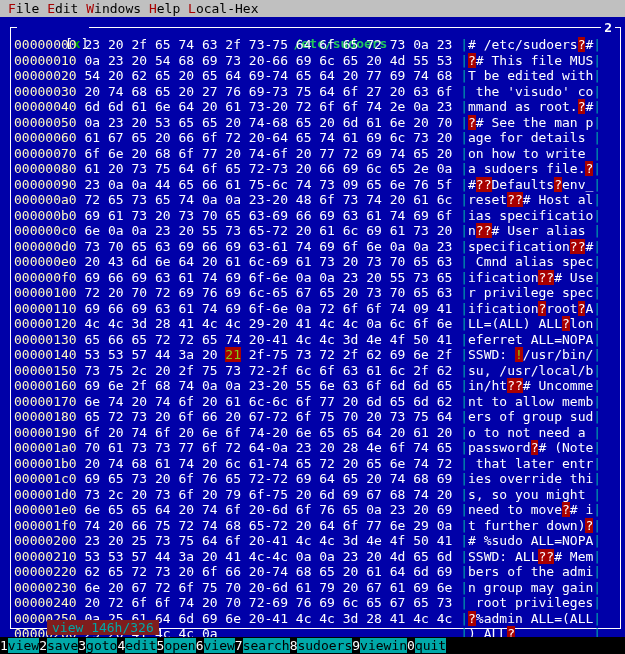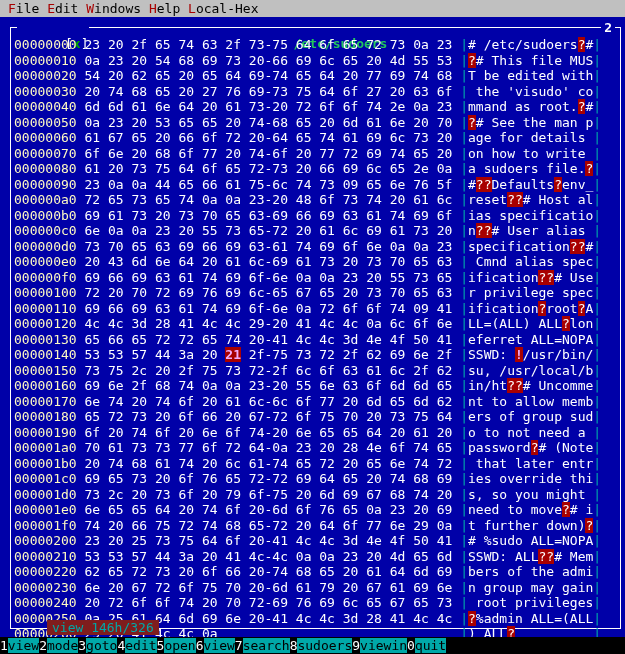--- a/index.html
+++ b/index.html
@@ -127,22 +127,21 @@
   }
   .asc {
     color: #ffffff;
   }
   .ctl {
     color: #ffffff;
     background: #a80000;
   }
   .cursor {
     background: #a80000;
-    color: #f0abfc;
-    font-weight: bold;
+    color: #84cc16;
   }
 
   
   #viewstat {
     position: absolute;
     left: 38px; bottom: 2px;
     background: #7f1d1d;
     color: #00a8a8;
     padding: 0 5px;
     white-space: pre;
@@ -208,21 +207,21 @@
   <div id="viewstat">view 146h/326</div>
 </div>
 
 <div id="fnbar">
     <div class="fnkey">
       <span class="fnnum">1</span>
       <span class="fnlabel">view  </span>
     </div>
     <div class="fnkey">
       <span class="fnnum">2</span>
-      <span class="fnlabel">mode  </span>
+      <span class="fnlabel">save  </span>
     </div>
     <div class="fnkey">
       <span class="fnnum">3</span>
       <span class="fnlabel">goto  </span>
     </div>
     <div class="fnkey">
       <span class="fnnum">4</span>
       <span class="fnlabel">edit  </span>
     </div>
     <div class="fnkey">

